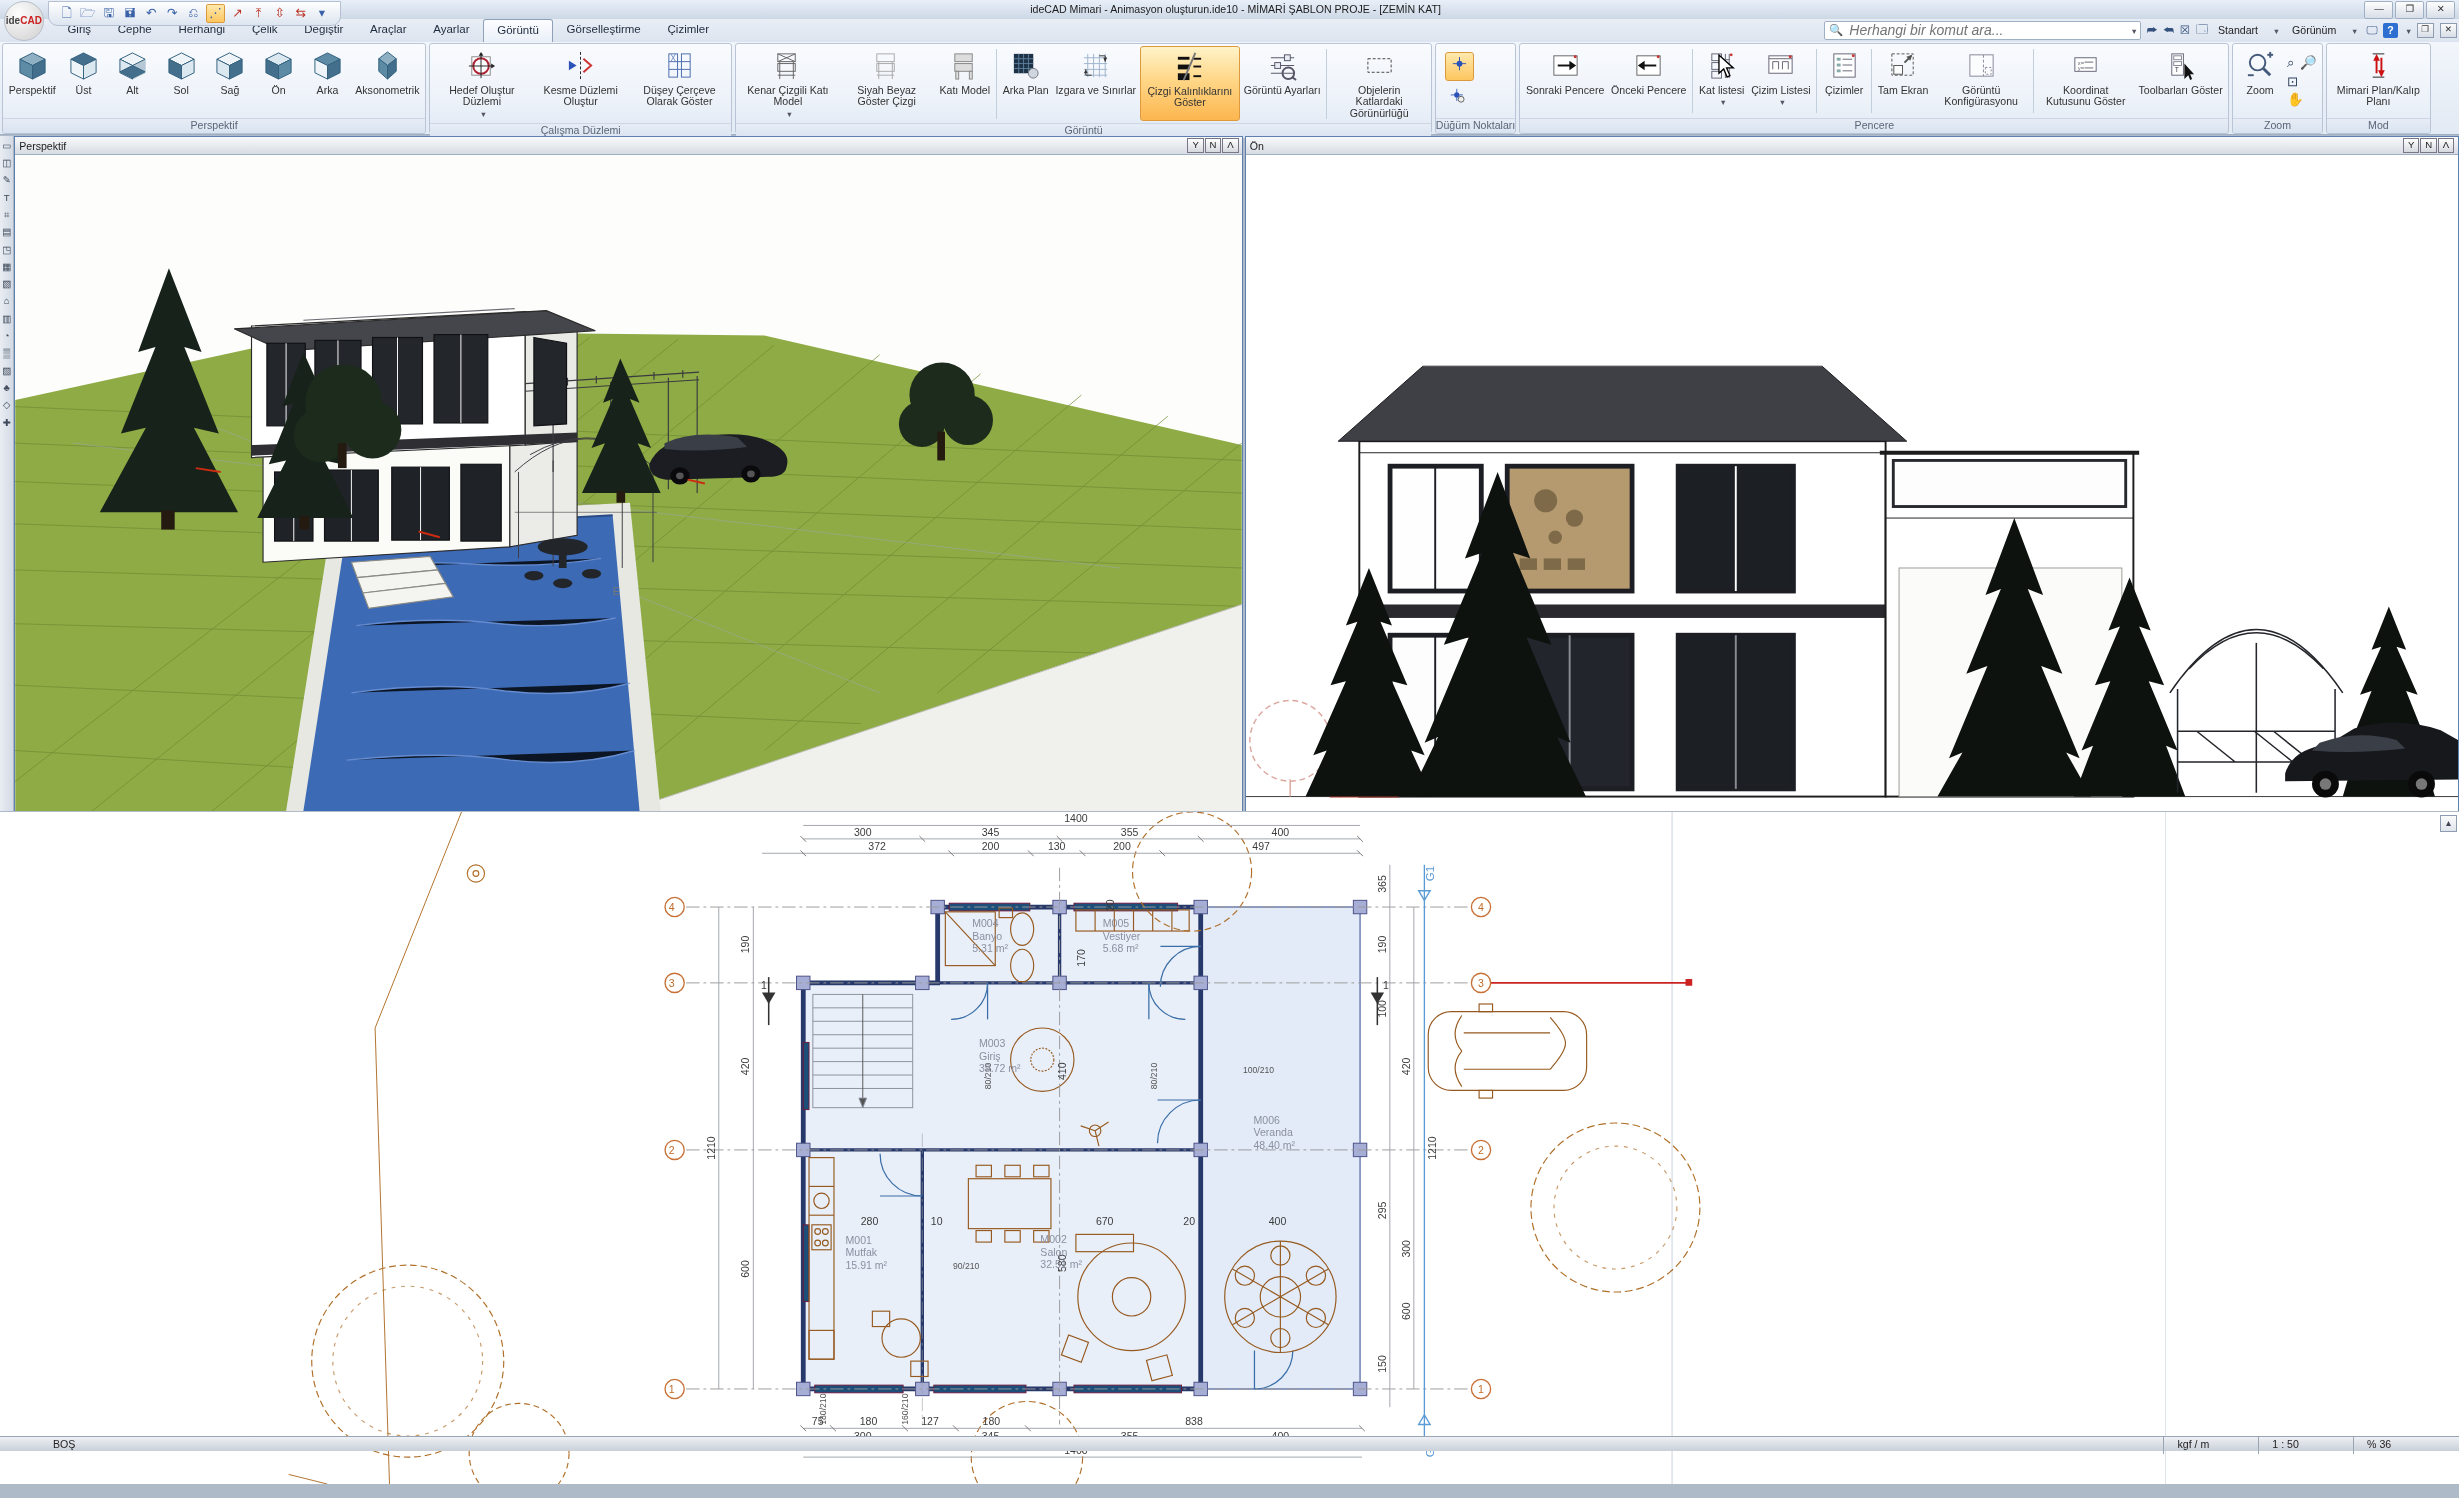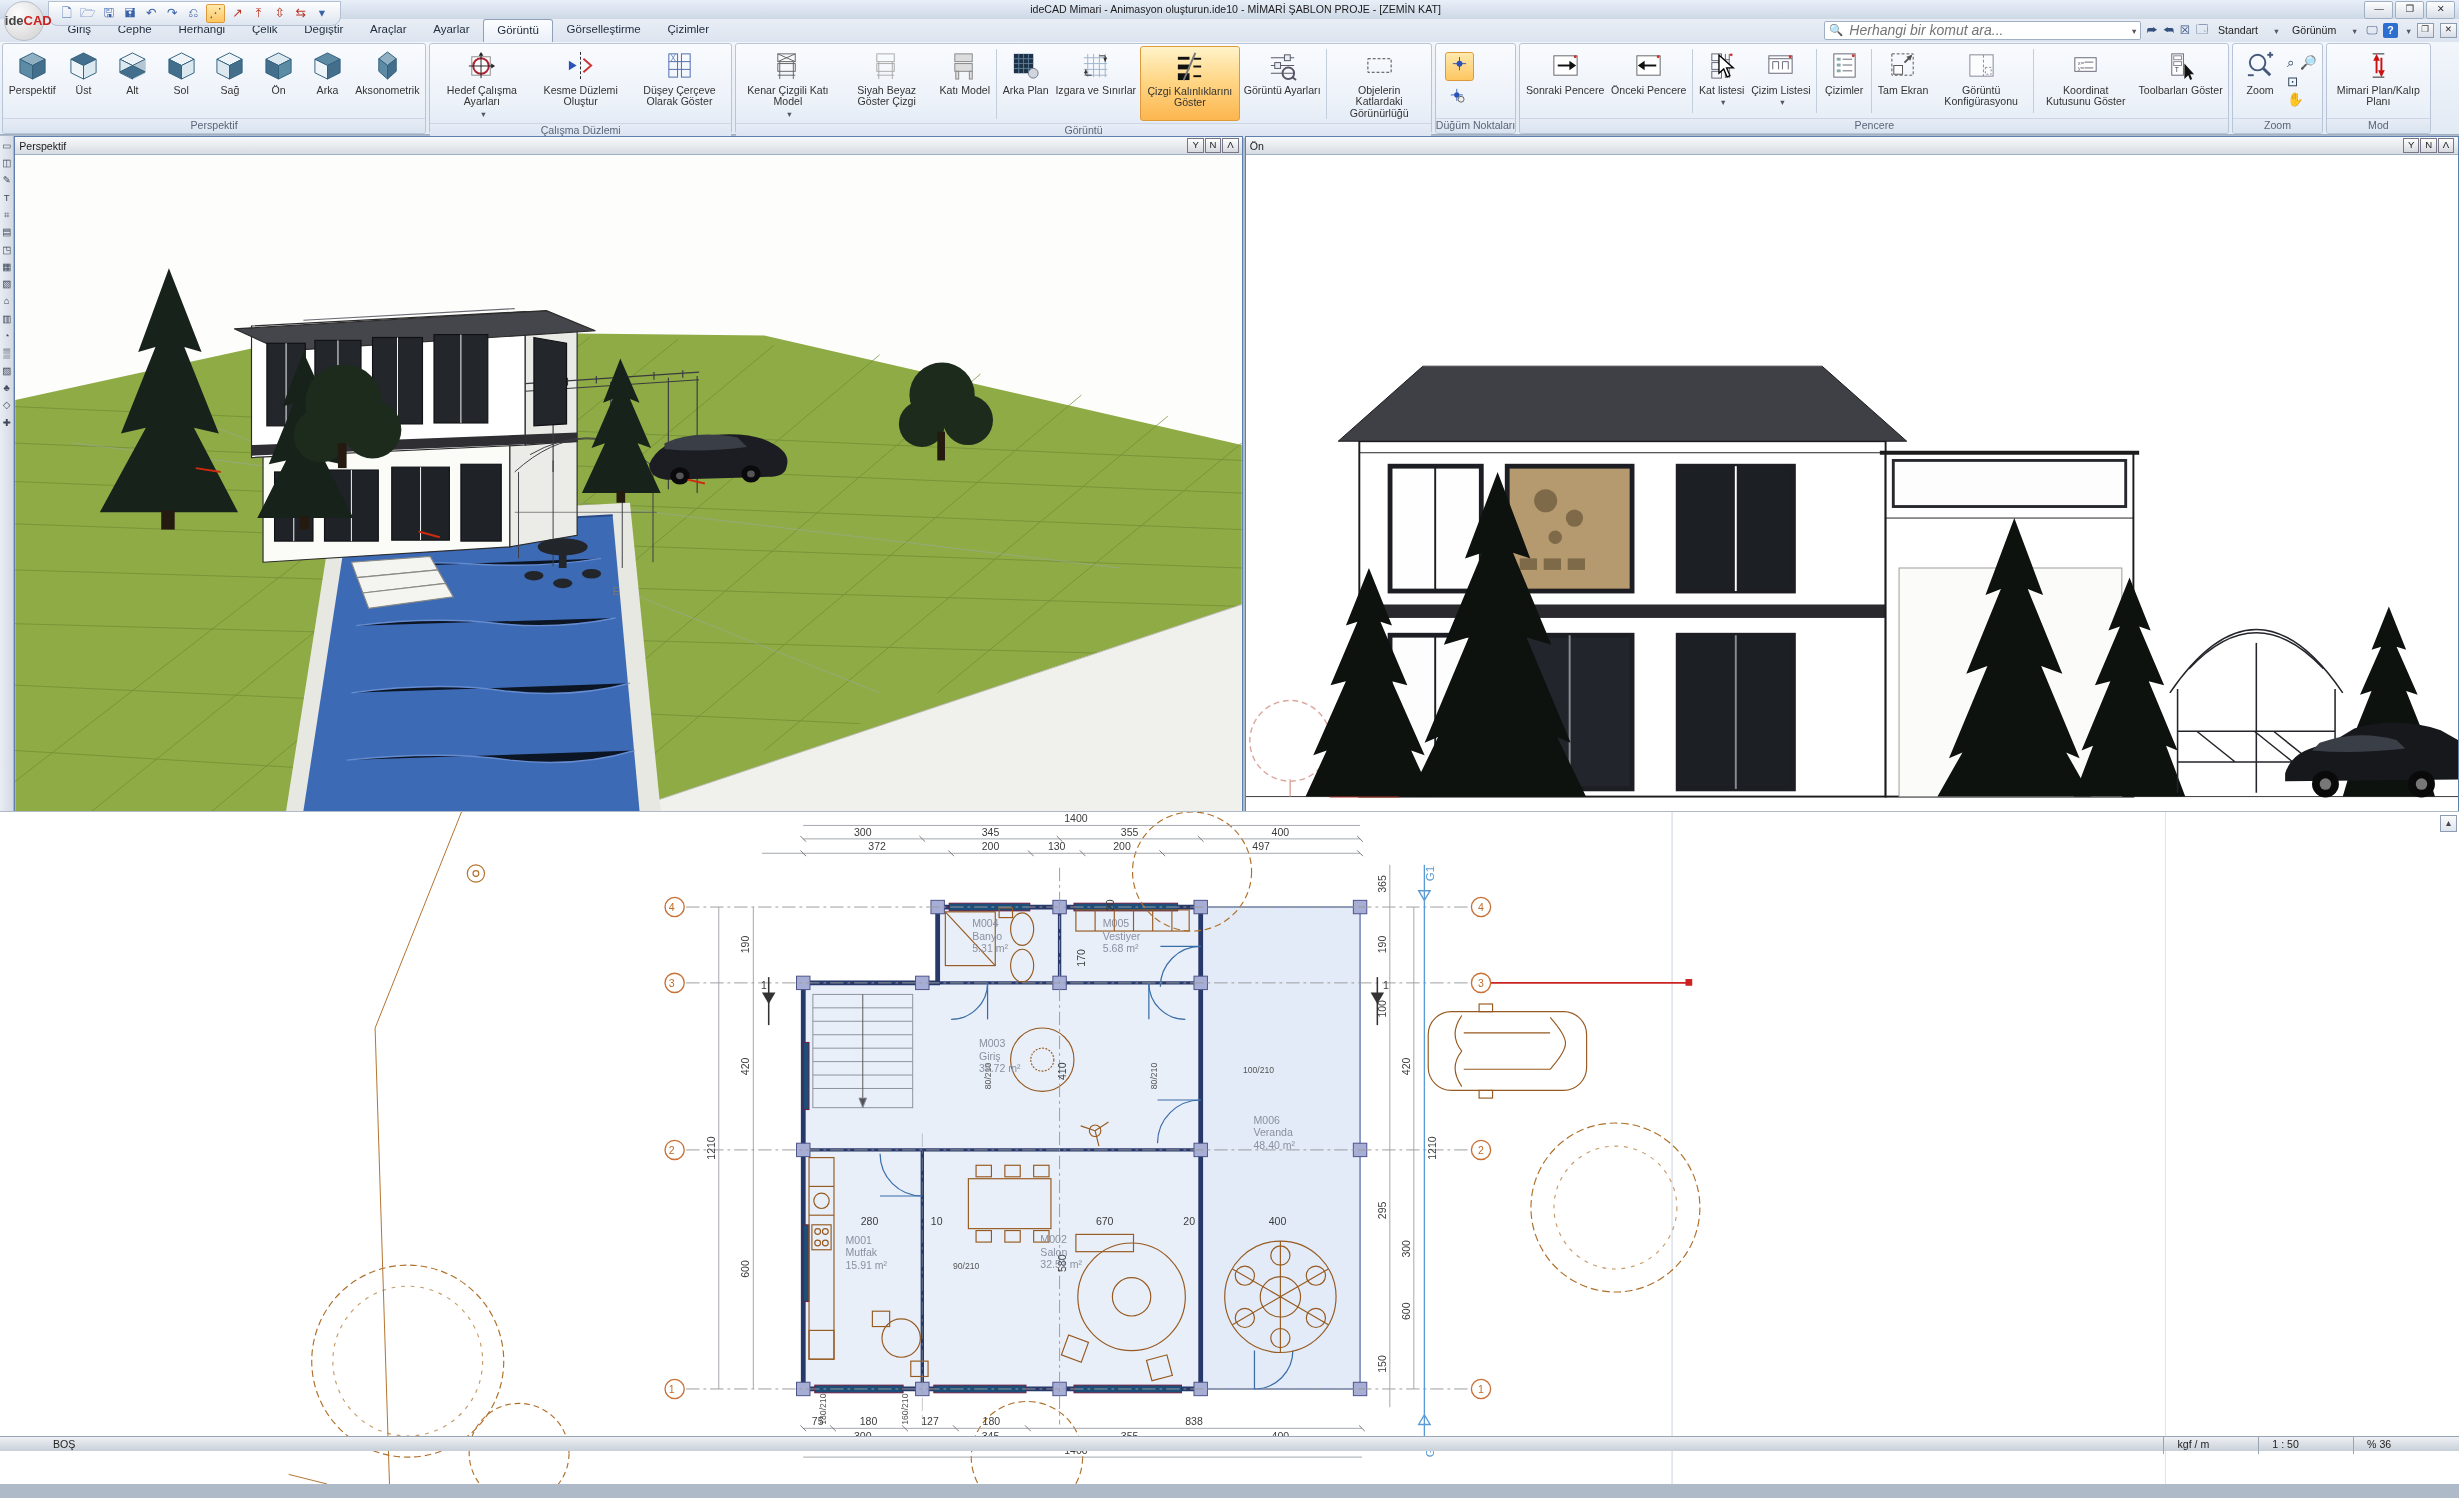--- a/index.html
+++ b/index.html
@@ -3,21 +3,21 @@
 <meta charset="utf-8">
 <style>
   html,body{margin:0;padding:0;background:#9aa6b6;font-family:"Liberation Sans",sans-serif;}
   #app{position:relative;width:2459px;height:1499px;background:#aebac8;overflow:hidden;font-size:11.5px;color:#222;}
   
   .titlebar{position:absolute;left:0;top:0;width:2459px;height:19px;background:linear-gradient(#e8eff8,#cdd8e6);border-bottom:1px solid #aab6c6;}
   .title-text{position:absolute;left:0;right:0;top:2.9px;text-align:center;font-size:10.6px;color:#1b1b1b;margin-left:12px;}
   .win-btns{position:absolute;right:3.8px;top:1px;display:flex;gap:1.9px;}
   .win-btn{width:27px;height:16.3px;border:1px solid #9fb0c4;border-radius:1.9px;background:linear-gradient(#fdfdfd,#d8dee8);font-size:9.6px;line-height:14.4px;text-align:center;color:#333;}
   .logo{position:absolute;left:3.8px;top:1px;width:38px;height:38px;border-radius:50%;background:radial-gradient(circle at 35% 30%,#fdfdfd,#cfcfcf);border:1.9px solid #b9bfc9;z-index:30;text-align:center;}
-  .logo span{font-size:13px;font-weight:bold;color:#444;line-height:38px;}
+  .logo span{font-size:10px;font-weight:bold;color:#444;line-height:38px;}
   .logo b{color:#c22;}
   .qat{position:absolute;left:48px;top:1px;height:23px;display:flex;align-items:center;gap:4.8px;padding:0 9.6px;border:1px solid #b4c0d2;border-radius:0 0 9.6px 9.6px;background:linear-gradient(#fefefe,#dde5f0);z-index:20;}
   .qat .qi{width:16.3px;height:16.3px;font-size:12.5px;line-height:16.3px;text-align:center;color:#3a62a8;}
   .qat .qi.red{color:#b32;}
   .qat .qi.hl{background:linear-gradient(#ffe9ad,#fdc65f);border:1px solid #dd9a3c;border-radius:1.9px;}
   
   .menurow{position:absolute;left:0;top:19px;width:2459px;height:23px;background:linear-gradient(#e9eef6,#dce4ef);}
   .menus{position:absolute;left:54px;top:0;display:flex;height:23px;}
   .menu-item{padding:3.8px 13.4px 0 13.4px;font-size:11.5px;color:#1e2b3c;height:19px;}
   .menu-item.active{background:linear-gradient(#fcfdff,#e9eff8);border:1px solid #8fa0b8;border-bottom:none;border-radius:2.9px 2.9px 0 0;}
@@ -233,21 +233,21 @@
           <span class="ric">
               <svg width="31" height="31" viewBox="0 0 32 32">
                 <rect x="6" y="7" width="19" height="19" fill="#fff" stroke="#888"></rect>
                 <circle cx="15.5" cy="16.5" r="8" fill="none" stroke="#a23" stroke-width="2"></circle>
                 <line x1="15.5" y1="4" x2="15.5" y2="29" stroke="#222"></line>
                 <line x1="3" y1="16.5" x2="28" y2="16.5" stroke="#222"></line>
                 <polygon points="15.5,2 13,6 18,6" fill="#222"></polygon>
                 <polygon points="30,16.5 26,14 26,19" fill="#222"></polygon>
               </svg>
             </span>
-          <span>Hedef Çalışma Ayarları</span>
+          <span>Hedef Oluştur Düzlemi</span>
             <span class="dd"></span>
         </div>
         <div class="rbtn">
           <span class="ric">
               <svg width="31" height="31" viewBox="0 0 32 32">
                 <line x1="16" y1="2" x2="16" y2="30" stroke="#222" stroke-dasharray="3 2"></line>
                 <polygon points="12,16 4,11 4,21" fill="#2a52b8"></polygon>
                 <polyline points="19,9 27,16 19,23" fill="none" stroke="#c33" stroke-width="2"></polyline>
               </svg>
             </span>

